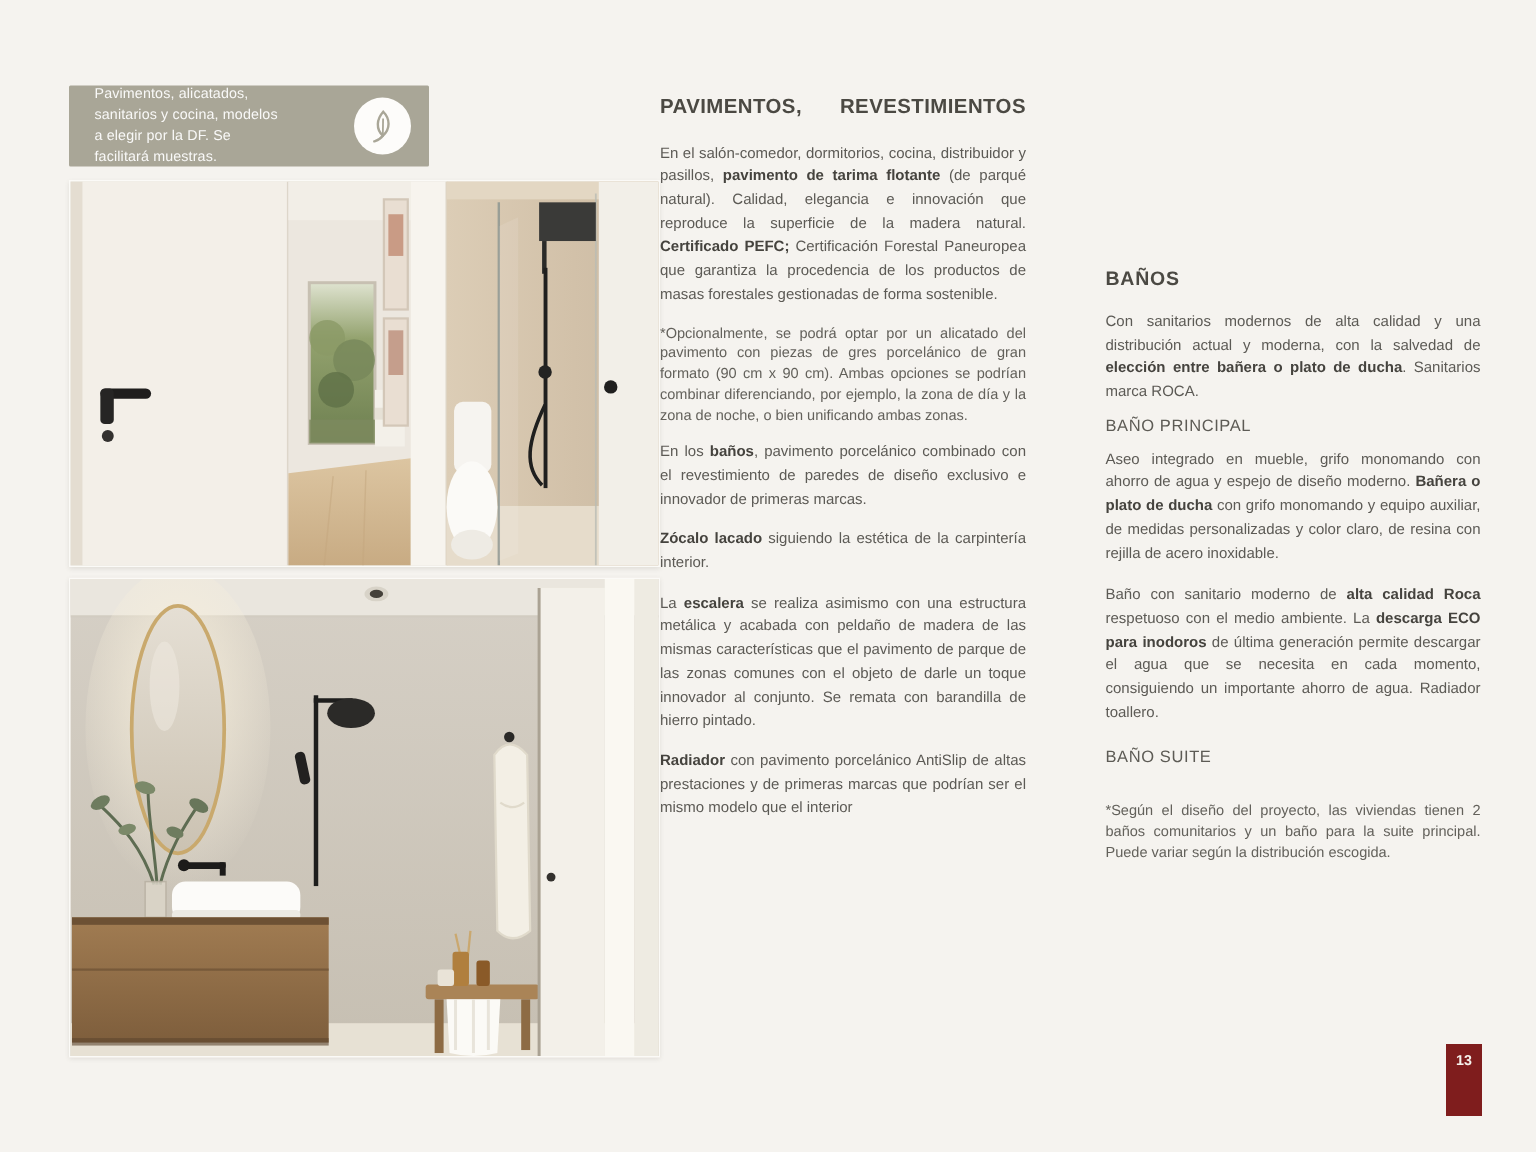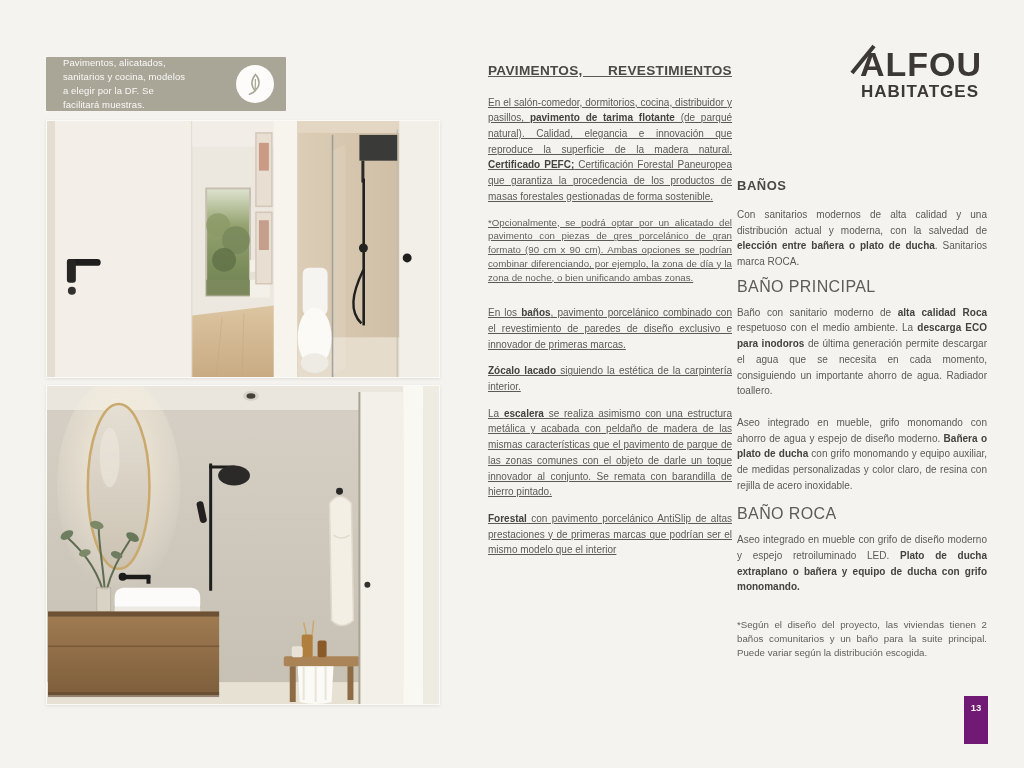--- a/index.html
+++ b/index.html
@@ -32,41 +32,41 @@
   
   .photo {
     position:absolute; left:46px; background:#e9e4db;
     border:1px solid #fbfaf7; box-shadow:0 1px 3px rgba(90,80,65,.12);
   }
   .photo svg { display:block; }
   .photo-1 { top:120px; width:394px; height:258px; }
   .photo-2 { top:385px; width:394px; height:320px; }
 
   
-  .col-mid { position:absolute; left:488px; top:61px; width:244px;text-decoration:underline; }
+  .col-mid { position:absolute; left:440px; top:61px; width:244px; }
   .main-title { font-size:13.6px; font-weight:bold; color:#4b4943; letter-spacing:.3px; line-height:1.45; margin-bottom:14px; }
   .main-title .tl1 { text-align:justify; text-align-last:justify; }
   .para { font-size:10px; line-height:1.57; text-align:justify; margin-bottom:11px; }
-  .foot { font-size:9.7px; line-height:1.42; text-align:justify; color:#63615b; margin-bottom:21px; }
+  .foot { font-size:9.7px; line-height:1.42; text-align:justify; color:#63615b; margin-bottom:10px; }
   .b { font-weight:bold; color:#45433e; }
 
   
   .col-right { position:absolute; left:737px; top:178px; width:250px; }
   .sec-title { font-size:13px; font-weight:bold; color:#4b4943; letter-spacing:.5px; margin-bottom:14px; }
-  .sub-title { font-size:16px; font-weight:normal; color:#5d5b55; letter-spacing:.4px; margin:8px 0 9px; }
+  .sub-title { font-size:11px; font-weight:normal; color:#5d5b55; letter-spacing:.4px; margin:8px 0 9px; }
   .col-right .para { margin-bottom:12px; }
   .col-right .foot { margin-bottom:0;margin-top:23px; }
 
   
   .logo { position:absolute; left:849px; top:40px; width:140px; height:66px; }
 
   
   .page-badge {
     position:absolute; left:964px; top:696px; width:24px; height:48px;
-    background:#701a75; color:#f5f2ec;
+    background:#7f1d1d; color:#f5f2ec;
     font-size:9.5px; font-weight:bold; text-align:center; padding-top:6px;
   }
 </style>
 </head>
 <body>
 
 <div class="page">
 
   <div class="note-box">
     <div class="note-text">Pavimentos, alicatados, sanitarios y cocina, modelos a elegir por la DF. Se facilitará muestras.</div>
@@ -243,37 +243,29 @@
 
   <div class="col-mid">
     <div class="main-title">
       <div class="tl1">PAVIMENTOS, REVESTIMIENTOS</div>
     </div>
     <p class="para"><span>En el salón-comedor, dormitorios, cocina, distribuidor y pasillos, </span><span class="b">pavimento de tarima flotante</span><span> (de parqué natural). Calidad, elegancia e innovación que reproduce la superficie de la madera natural. </span><span class="b">Certificado PEFC;</span><span> Certificación Forestal Paneuropea que garantiza la procedencia de los productos de masas forestales gestionadas de forma sostenible.</span></p>
     <p class="foot">*Opcionalmente, se podrá optar por un alicatado del pavimento con piezas de gres porcelánico de gran formato (90 cm x 90 cm). Ambas opciones se podrían combinar diferenciando, por ejemplo, la zona de día y la zona de noche, o bien unificando ambas zonas.</p>
     <p class="para"><span>En los </span><span class="b">baños</span><span>, pavimento porcelánico combinado con el revestimiento de paredes de diseño exclusivo e innovador de primeras marcas.</span></p>
     <p class="para"><span class="b">Zócalo lacado</span><span> siguiendo la estética de la carpintería interior.</span></p>
     <p class="para"><span>La </span><span class="b">escalera</span><span> se realiza asimismo con una estructura metálica y acabada con peldaño de madera de las mismas características que el pavimento de parque de las zonas comunes con el objeto de darle un toque innovador al conjunto. Se remata con barandilla de hierro pintado.</span></p>
-    <p class="para"><span class="b">Forestal</span><span> con pavimento porcelánico AntiSlip de altas prestaciones y de primeras marcas que podrían ser el mismo modelo que el interior</span></p>
-  </div>
-
-  <div class="logo">
-    <svg width="140" height="66" viewBox="0 0 140 66">
-      <line x1="3" y1="33" x2="25" y2="6" stroke="#3b3835" stroke-width="4"></line>
-      <text x="11" y="36" font-size="34" font-weight="bold" fill="#3b3835" font-family="Liberation Sans, sans-serif" letter-spacing="1">ALFOU</text>
-      <text x="12" y="57" font-size="17" font-weight="bold" fill="#3b3835" font-family="Liberation Sans, sans-serif" letter-spacing="1">HABITATGES</text>
-    </svg>
-  </div>
+    <p class="para"><span class="b">Radiador</span><span> con pavimento porcelánico AntiSlip de altas prestaciones y de primeras marcas que podrían ser el mismo modelo que el interior</span></p>
+  </div>
+
 
   <div class="col-right">
     <div class="sec-title">BAÑOS</div>
     <p class="para" style="margin-bottom:4px;"><span>Con sanitarios modernos de alta calidad y una distribución actual y moderna, con la salvedad de </span><span class="b">elección entre bañera o plato de ducha</span><span>. Sanitarios marca ROCA.</span></p>
     <div class="sub-title">BAÑO PRINCIPAL</div>
+    <p class="para"><span>Aseo integrado en mueble, grifo monomando con ahorro de agua y espejo de diseño moderno. </span><span class="b">Bañera o plato de ducha</span><span> con grifo monomando y equipo auxiliar, de medidas personalizadas y color claro, de resina con rejilla de acero inoxidable.</span></p>
     <p class="para" style="margin-bottom:16px;"><span>Baño con sanitario moderno de </span><span class="b">alta calidad Roca</span><span> respetuoso con el medio ambiente. La </span><span class="b">descarga ECO para inodoros</span><span> de última generación permite descargar el agua que se necesita en cada momento, consiguiendo un importante ahorro de agua. Radiador toallero.</span></p>
-    <p class="para"><span>Aseo integrado en mueble, grifo monomando con ahorro de agua y espejo de diseño moderno. </span><span class="b">Bañera o plato de ducha</span><span> con grifo monomando y equipo auxiliar, de medidas personalizadas y color claro, de resina con rejilla de acero inoxidable.</span></p>
-    <div class="sub-title">BAÑO ROCA</div>
-    <p class="para"><span>Aseo integrado en mueble con grifo de diseño moderno y espejo retroiluminado LED. </span><span class="b">Plato de ducha extraplano o bañera y equipo de ducha con grifo monomando.</span></p>
+    <div class="sub-title">BAÑO SUITE</div>
     <p class="foot">*Según el diseño del proyecto, las viviendas tienen 2 baños comunitarios y un baño para la suite principal. Puede variar según la distribución escogida.</p>
   </div>
 
   <div class="page-badge">13</div>
 
 </div>
 
 </body></html>

